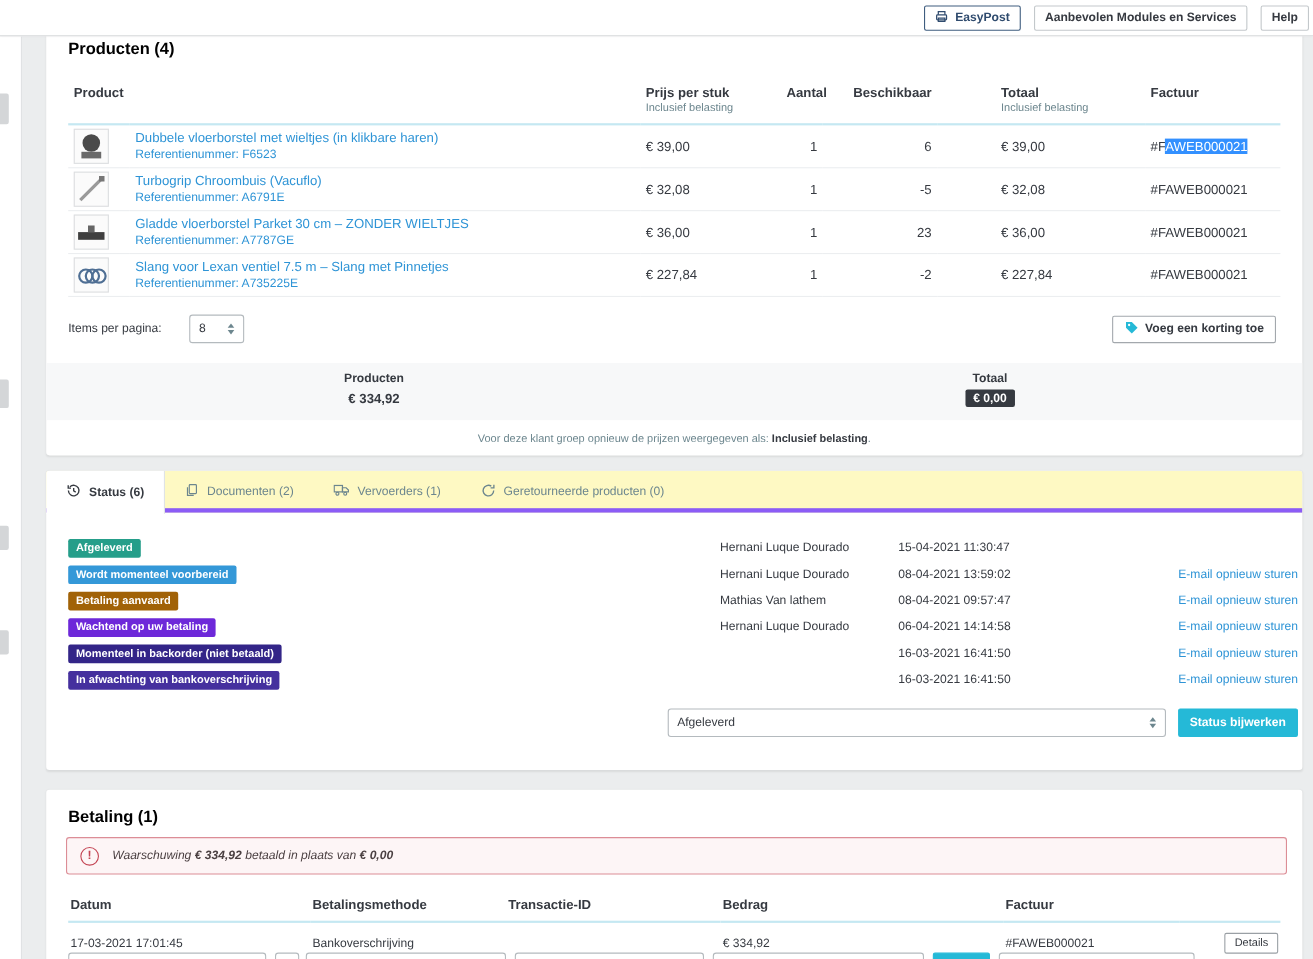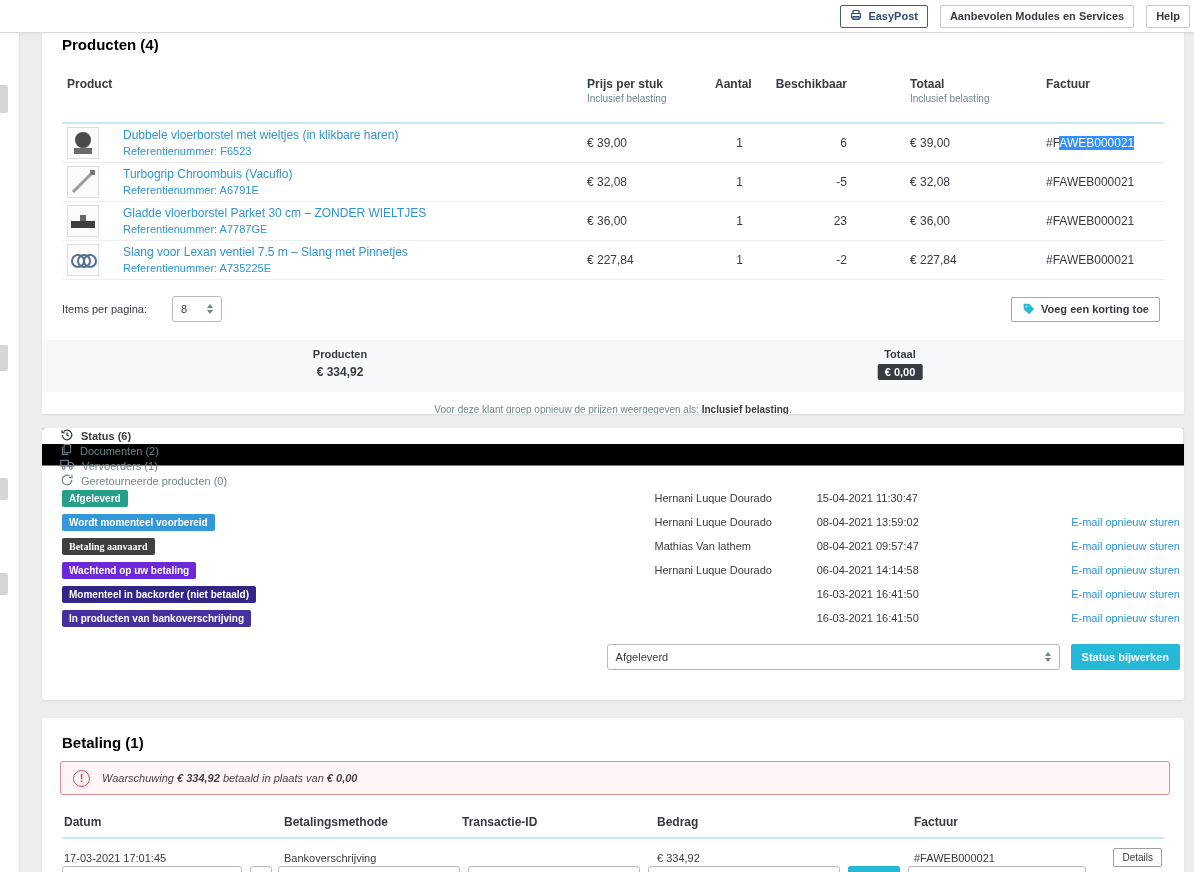--- a/index.html
+++ b/index.html
@@ -24,21 +24,21 @@
   .card { position:absolute; left:42px; width:1142px; background:#fff; border-radius:3px;
     box-shadow:0 1px 2px rgba(0,0,0,.08); overflow:hidden; }
   .card-products { top:20px; height:394px; z-index:5; }
   .card-tabs { top:428px; height:272px; }
   .card-payment { top:718px; height:200px; }
   .card h3 { padding:16px 20px 10px; font-size:15px; font-weight:700; color:#000000; }
 
   
   table { border-collapse:collapse; }
   .products-table { width:1102px; margin:0 20px; table-layout:fixed; }
-  .products-table th { font-size:12px; font-weight:700; text-align:left; padding:14px 5px 18px; vertical-align:top; }
+  .products-table th { font-size:12px; font-weight:700; text-align:left; padding:14px 5px 8px; vertical-align:top; }
   .products-table thead tr { border-bottom:2px solid #c5e8f2; }
   .sub { display:block; font-size:10px; font-weight:400; color:#6c868e; margin-top:2px; }
   .products-table td { padding:3px 5px; border-bottom:1px solid #eceef0; font-size:12px; vertical-align:middle; }
   th.qty, td.qty, th.avail, td.avail { text-align:right; }
   th.totalc, td.totalc { padding-left:58px; }
   .thumb { width:32px; height:32px; border:1px solid #dcdee0; background:#fbfbfb; display:flex; align-items:center; justify-content:center; }
   .plink { color:#2e94d6; font-size:12px; display:block; line-height:1.3; }
   .pref { color:#2e94d6; font-size:11px; display:block; line-height:1.3; }
   .sel { background:#3390ff; color:#fff; }
 
@@ -61,21 +61,21 @@
   .sum-products { left:298px; }
   .sum-total { left:858px; }
   .sum-label { font-size:11px; font-weight:700; color:#363a41; }
   .sum-value { font-size:12px; font-weight:600; margin-top:5px; }
   .total-badge { display:inline-block; margin-top:4px; background:#363a41; color:#fff; font-weight:700; font-size:11px;
     padding:2px 7px; border-radius:2px; }
   .tax-note { text-align:center; font-size:10px; color:#6c868e; margin-top:12px; }
   .tax-note b { color:#363a41; }
 
   
-  .tabs { display:flex; height:38px; background:#000000; border-bottom:1px solid #8b5cf6;flex-direction:column; }
+  .tabs { display:flex; height:38px; background:#fef9c3; border-bottom:4px solid #8b5cf6; }
   .tab { display:inline-flex; align-items:center; gap:7px; padding:0 18px; font-size:11px; color:#6c868e; cursor:pointer; height:38px; }
   .tab.active { background:#fff; color:#363a41; font-weight:600; border-right:1px solid #dfe3e6; margin-bottom:-1px; height:39px; }
   .tab svg { flex:none; }
 
   .tab-panel { padding:20px 4px 0 20px; }
   .status-table { width:100%; table-layout:fixed; }
   .status-table td { height:24px; font-size:11px; vertical-align:middle; }
   .badge { display:inline-block; color:#fff; font-size:10px; font-weight:700; padding:3px 7px; border-radius:2px; white-space:nowrap; }
   .resend { color:#2e94d6; font-size:11px; display:block; text-align:right; }
   .status-update { display:flex; align-items:center; justify-content:flex-end; gap:11px; margin-top:14px; }
@@ -324,21 +324,21 @@
       </tr>
       <tr>
         <td><span class="badge" style="background: rgb(52, 152, 216);">Wordt momenteel voorbereid</span></td>
         <td>Hernani Luque Dourado</td>
         <td>08-04-2021 13:59:02</td>
         <td>
               <a href="#" class="resend">E-mail opnieuw sturen</a>
             </td>
       </tr>
       <tr>
-        <td><span class="badge" style="background: #404040; font-family: Liberation Serif, serif;">Betaling aanvaard</span></td>
+        <td><span class="badge" style="background: #a16207;">Betaling aanvaard</span></td>
         <td>Mathias Van lathem</td>
         <td>08-04-2021 09:57:47</td>
         <td>
               <a href="#" class="resend">E-mail opnieuw sturen</a>
             </td>
       </tr>
       <tr>
         <td><span class="badge" style="background: #6d28d9;">Wachtend op uw betaling</span></td>
         <td>Hernani Luque Dourado</td>
         <td>06-04-2021 14:14:58</td>
@@ -348,21 +348,21 @@
       </tr>
       <tr>
         <td><span class="badge" style="background: rgb(51, 37, 136);">Momenteel in backorder (niet betaald)</span></td>
         <td></td>
         <td>16-03-2021 16:41:50</td>
         <td>
               <a href="#" class="resend">E-mail opnieuw sturen</a>
             </td>
       </tr>
       <tr>
-        <td><span class="badge" style="background: rgb(69, 48, 158);">In producten van bankoverschrijving</span></td>
+        <td><span class="badge" style="background: rgb(69, 48, 158);">In afwachting van bankoverschrijving</span></td>
         <td></td>
         <td>16-03-2021 16:41:50</td>
         <td>
               <a href="#" class="resend">E-mail opnieuw sturen</a>
             </td>
       </tr>
     </tbody>
       </table>
 
     <div class="status-update">

